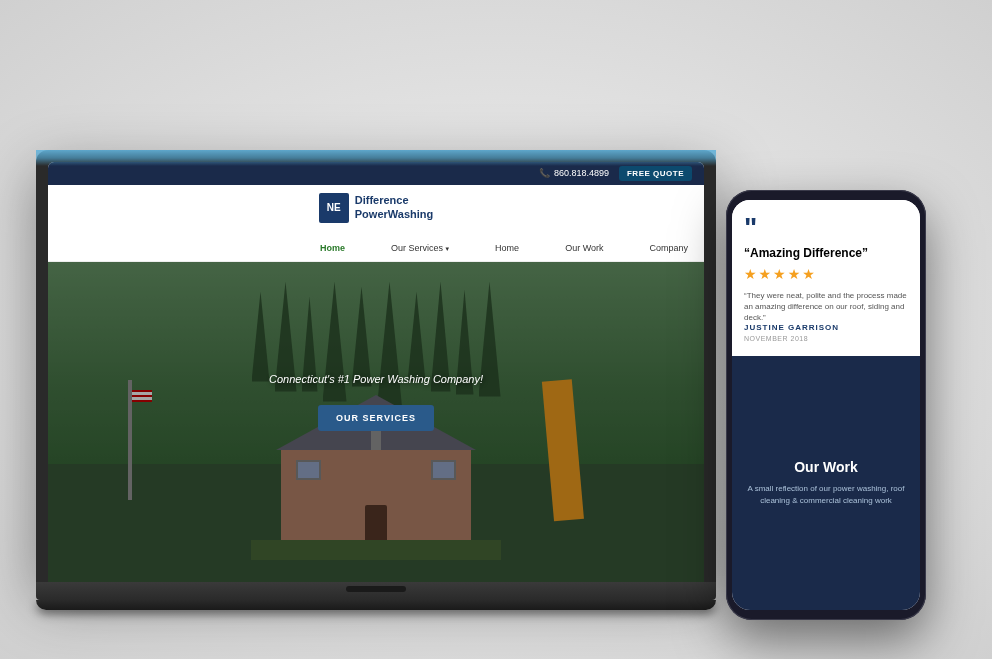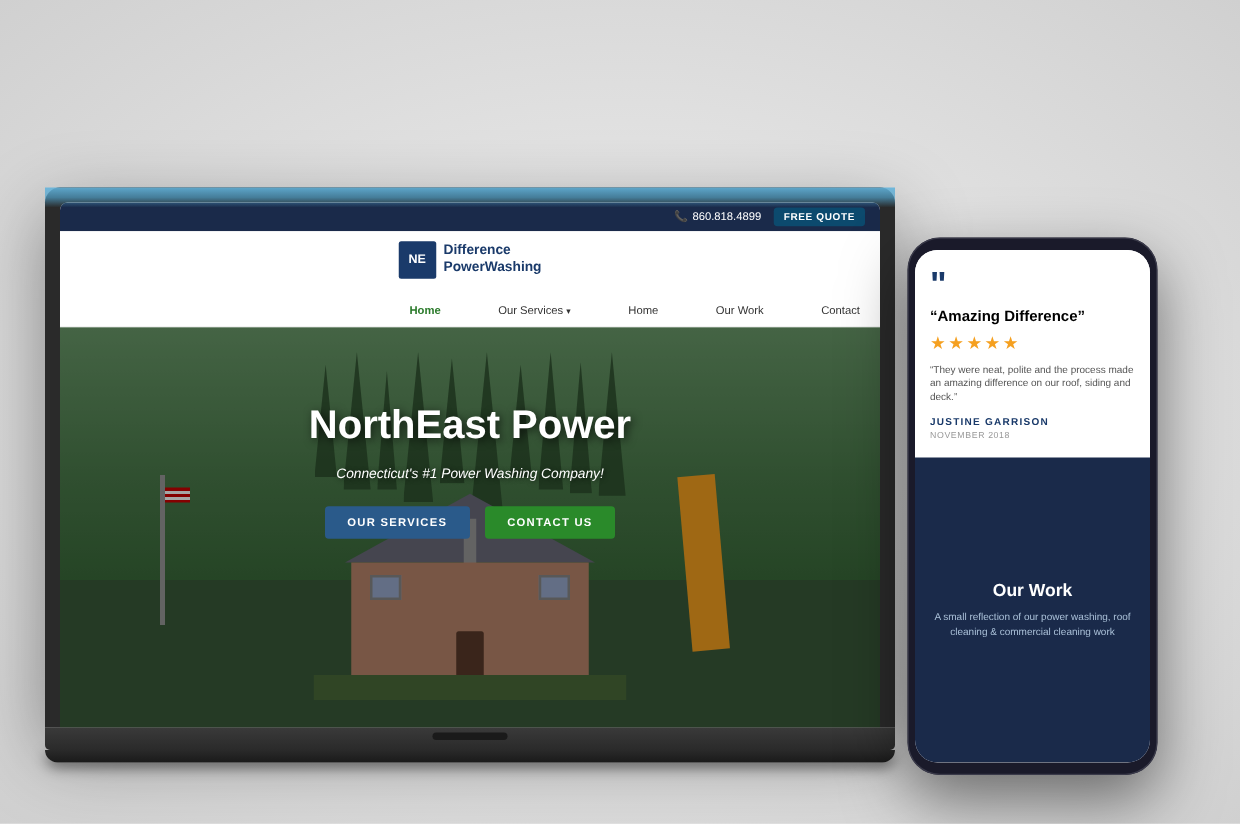--- a/index.html
+++ b/index.html
@@ -352,21 +352,20 @@
       color: #f5a020;
       font-size: 14px;
       margin-bottom: 8px;
       letter-spacing: 2px;
     }
 
     .review-text {
       font-size: 8px;
       color: #555;
       line-height: 1.4;
-      margin-bottom: 10px;
     }
 
     .review-author {
       font-size: 8px;
       font-weight: bold;
       color: #1a3a6a;
       letter-spacing: 1px;
       text-transform: uppercase;
       margin-bottom: 3px;
     }
@@ -448,21 +447,21 @@
             </div>
           </div>
           <div class="nav-links">
             <a class="nav-link active">Home</a>
             <a class="nav-link">
               <span>Our Services</span>
               <span class="nav-dropdown-arrow"> ▾</span>
             </a>
             <a class="nav-link">Home</a>
             <a class="nav-link">Our Work</a>
-            <a class="nav-link">Contact</a>
+            <a class="nav-link">Company</a>
           </div>
         </div>
 
         <div class="site-hero">
 
           <div class="sky"></div>
 
           <div class="trees">
             <div class="tree" style="height:90px;width:18px;margin-top:10px;"></div>
             <div class="tree" style="height:110px;width:22px;"></div>
@@ -497,26 +496,25 @@
           <div class="flag-area">
             <div class="flag"></div>
           </div>
 
           <div class="crane"></div>
 
           <div class="hero-overlay"></div>
 
           <div class="hero-content">
             <div class="hero-title">
-              <span>NorthEast Power</span><br>
+              <br>
             </div>
             <div class="hero-subtitle">Connecticut's #1 Power Washing Company!</div>
             <div class="hero-buttons">
               <div class="btn-services">OUR SERVICES</div>
-              <div class="btn-contact">CONTACT US</div>
             </div>
           </div>
         </div>
 
       </div>
     </div>
     <div class="laptop-base"></div>
     <div class="laptop-foot"></div>
   </div>
 

